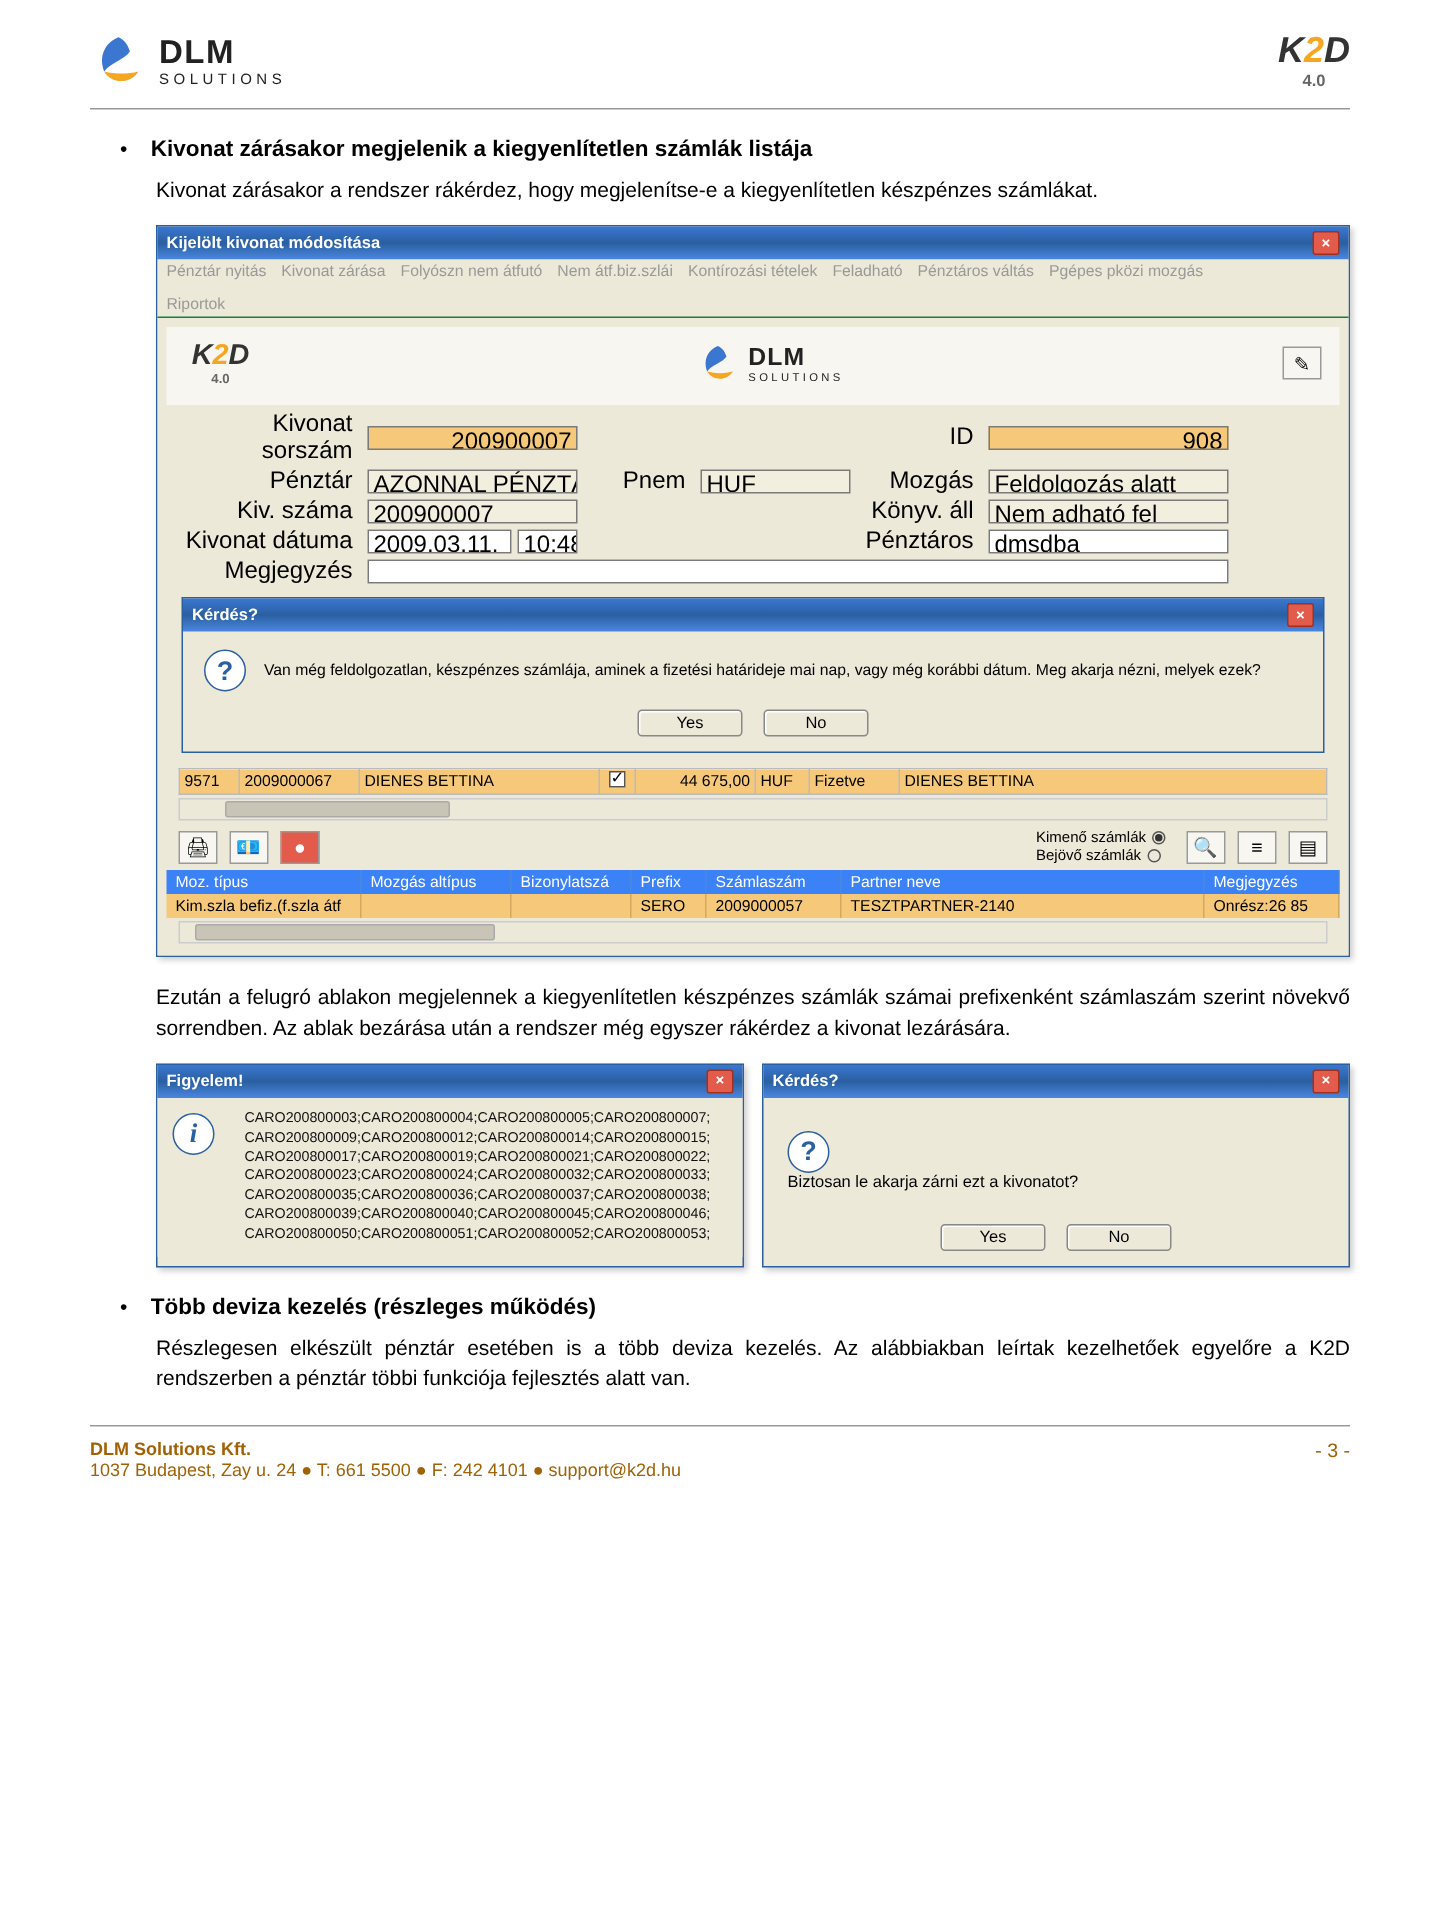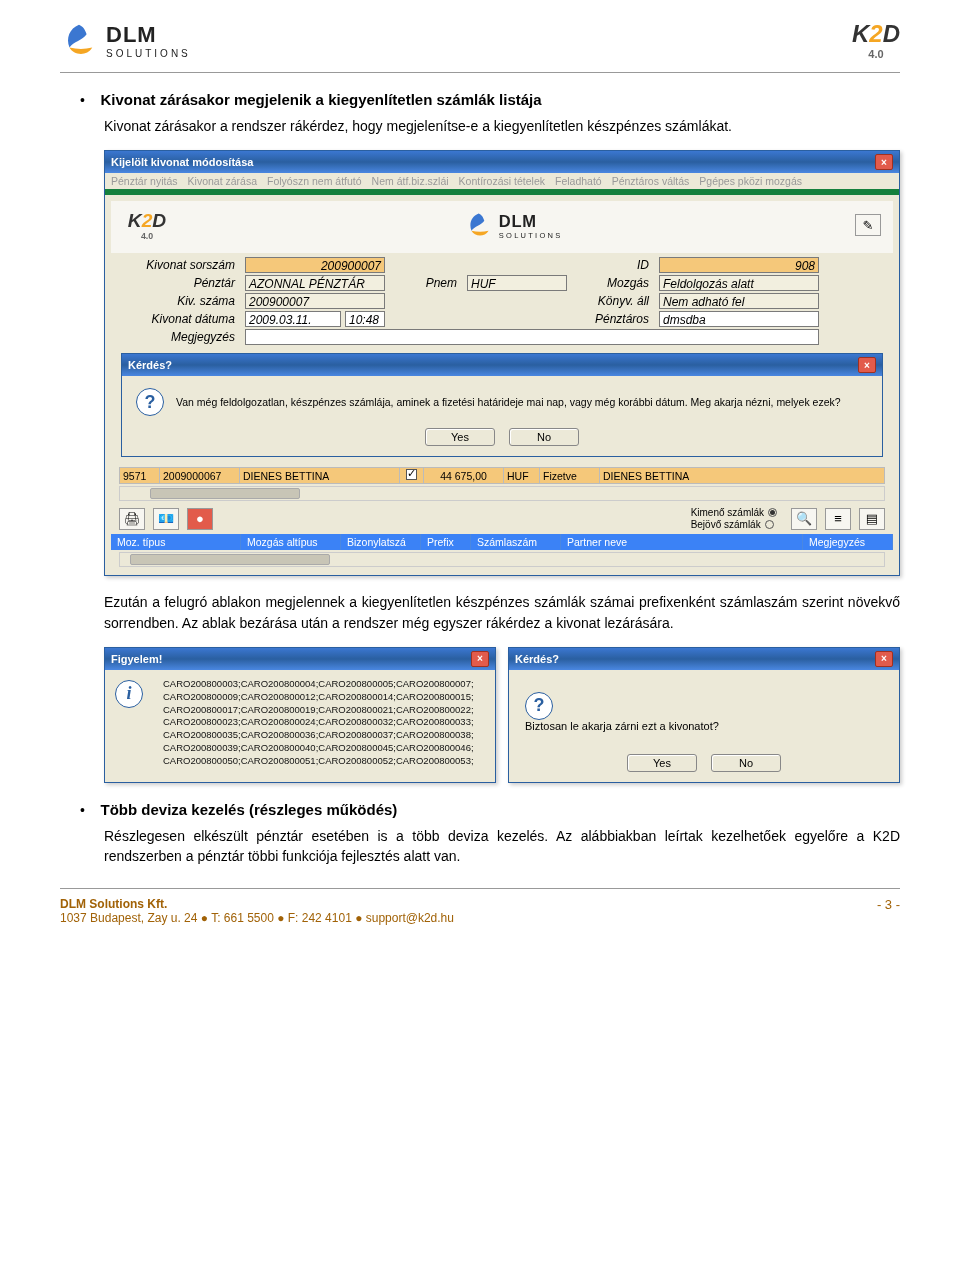--- a/index.html
+++ b/index.html
@@ -47,27 +47,27 @@
     font-weight: bold;
   }
   .win-close {
     width: 18px; height: 16px; background: #e25b4b;
     border: 1px solid #a03020; color: #fff; font-size: 10px;
     display:flex;align-items:center;justify-content:center;border-radius:2px;
   }
   .win-menubar {
     background: #ece9d8;
     padding: 2px 6px;
-    border-bottom: 6px solid #15803d;
+    border-bottom: 1px solid #15803d;
     color: #999; font-size: 10.5px;
     display:flex; flex-wrap:wrap; gap: 10px;
   }
   .win-body { background: #ece9d8; padding: 6px; }
   .logo-row { display:flex; justify-content: space-between; align-items:center; padding: 4px 12px 8px 12px; background:#f7f6f1;}
-  .form-grid { display:grid; grid-template-columns: 120px 140px 70px 100px 80px 160px; gap: 2px 6px; padding: 4px 8px; align-items:center; font-size:12px;font-style:italic;}
+  .form-grid { display:grid; grid-template-columns: 120px 140px 70px 100px 80px 160px; gap: 2px 6px; padding: 4px 8px; align-items:center; font-size:16px;}
   .form-grid label { text-align: right; padding-right:4px;}
   .form-grid .field { background:#fff; border:1px solid #7a7a7a; padding:1px 3px; height:16px; overflow:hidden; white-space:nowrap;}
   .form-grid .field.ro { background:#f2efdf;}
   .form-grid .field.id { background:#f5c87a; text-align:right;}
 
   .inner-dialog {
     margin: 4px 10px 10px 10px;
     border: 1px solid #2a5fa0;
     background: #ece9d8;
   }
@@ -150,20 +150,21 @@
   </div>
   <div class="win-menubar">
     <span>Pénztár nyitás</span>
     <span>Kivonat zárása</span>
     <span>Folyószn nem átfutó</span>
     <span>Nem átf.biz.szlái</span>
     <span>Kontírozási tételek</span>
     <span>Feladható</span>
     <span>Pénztáros váltás</span>
     <span>Pgépes pközi mozgás</span>
+    <span style="width:100%">Riportok</span>
   </div>
   <div class="win-body">
     <div class="logo-row">
       <div class="logo-k2d" style="transform:scale(0.8)">
         <div class="logo-k2d-main"><span>K</span><span class="two">2</span><span>D</span></div>
         <div class="logo-k2d-sub">4.0</div>
       </div>
       <div class="logo-dlm" style="transform:scale(0.75)">
         <svg class="logo-dlm-badge" viewBox="0 0 40 40">
             <path d="M20 4 C10 8 6 18 10 28 C14 22 24 20 28 14 C26 8 24 6 20 4 Z" fill="#3b77d1"></path>
@@ -228,21 +229,21 @@
       </div>
     </div>
 
     <table class="data-table">
       <tbody id="rows-tbody">
           <tr class="row-hl">
             <td style="width:40px">9571</td>
             <td style="width:80px">2009000067</td>
             <td style="width:160px">DIENES BETTINA</td>
             <td style="width:24px;text-align:center"><span class="chk checked"></span></td>
-            <td style="width:80px;text-align:center">44 675,00</td>
+            <td style="width:80px;text-align:right">44 675,00</td>
             <td style="width:36px">HUF</td>
             <td style="width:60px">Fizetve</td>
             <td>DIENES BETTINA</td>
           </tr>
         </tbody>
     </table>
     <div class="scrollbar">
         <div class="scroll-thumb"></div>
       </div>
 
@@ -267,20 +268,29 @@
 
     <div class="header-row">
       <span style="width:130px">Moz. típus</span>
       <span style="width:100px">Mozgás altípus</span>
       <span style="width:80px">Bizonylatszá</span>
       <span style="width:50px">Prefix</span>
       <span style="width:90px">Számlaszám</span>
       <span style="flex:1">Partner neve</span>
       <span style="width:90px">Megjegyzés</span>
     </div>
+    <div class="data-line">
+      <span style="width:130px">Kim.szla befiz.(f.szla átf</span>
+      <span style="width:100px"></span>
+      <span style="width:80px"></span>
+      <span style="width:50px">SERO</span>
+      <span style="width:90px">2009000057</span>
+      <span style="flex:1">TESZTPARTNER-2140</span>
+      <span style="width:90px">Onrész:26 85</span>
+    </div>
     <div class="scrollbar">
         <div class="scroll-thumb" style="left:10px;width:200px"></div>
       </div>
   </div>
 </div>
 
 <p class="body-text">Ezután a felugró ablakon megjelennek a kiegyenlítetlen készpénzes számlák számai prefixenként számlaszám szerint növekvő sorrendben. Az ablak bezárása után a rendszer még egyszer rákérdez a kivonat lezárására.</p>
 
 <div class="dialog-pair">
   <div class="win-window">

